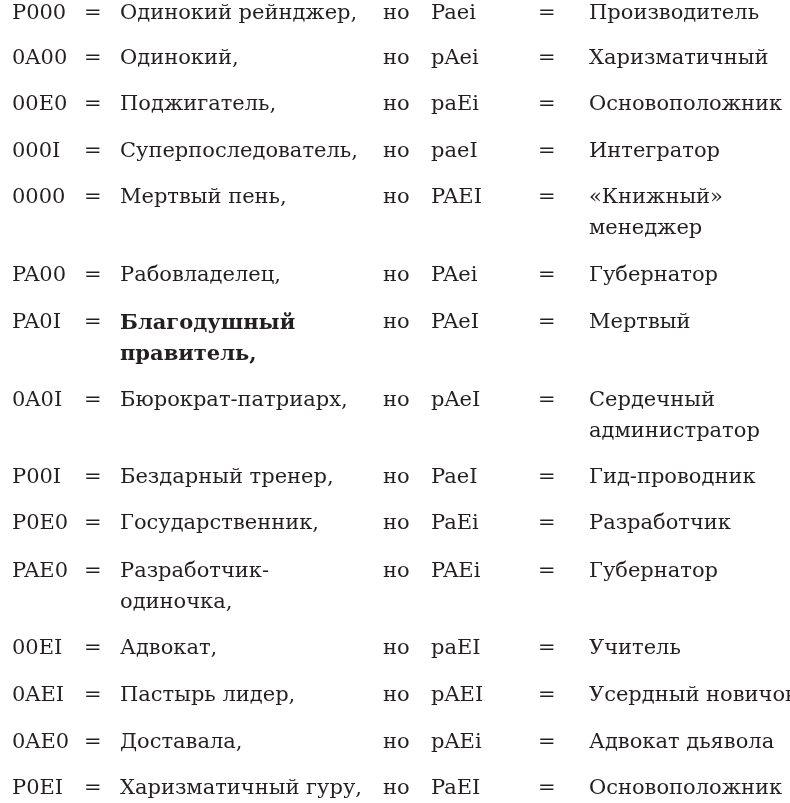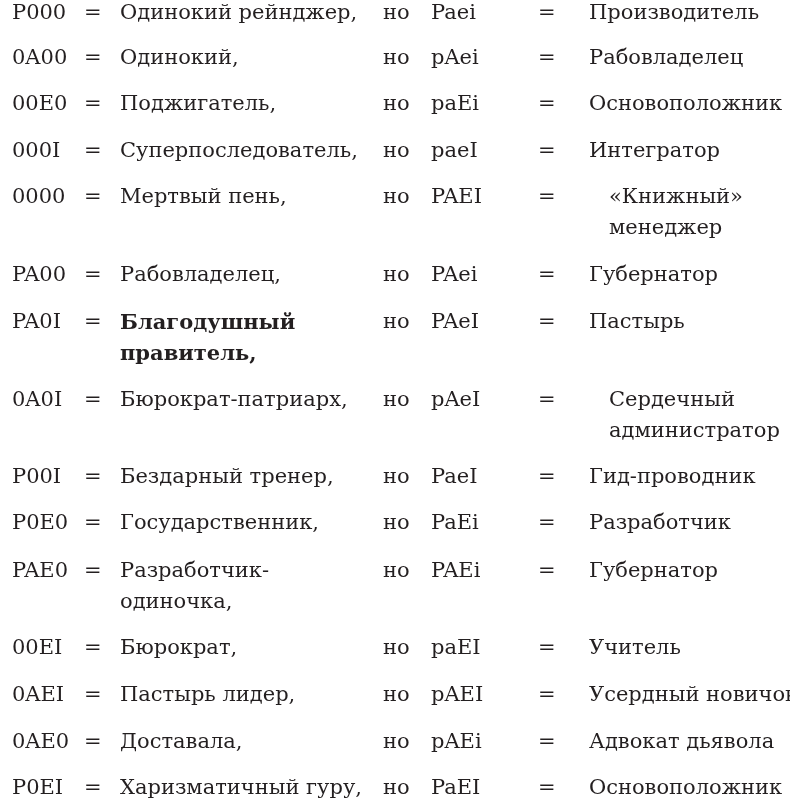--- a/index.html
+++ b/index.html
@@ -14,21 +14,21 @@
   .cell { position: absolute; top: 0; white-space: nowrap; }
   .c-code1 { left: 0; }
   .c-eq1 { left: 72px; }
   .c-name1 { left: 108px; }
   .c-but { left: 371px; }
   .c-code2 { left: 419px; }
   .c-eq2 { left: 526px; }
   .c-name2 { left: 577px; }
   .wrap { white-space: normal; }
   .c-name1.wrap { width: 250px; }
-  .c-name2.wrap { width: 210px; margin-left: 20px; }
+  .c-name2.wrap { width: 210px; }
 </style>
 </head>
 <body>
 
 <div class="page">
 
   <div class="row" style="top:-3px;">
     <span class="cell c-code1">P000</span>
     <span class="cell c-eq1">=</span>
     <span class="cell c-name1">Одинокий рейнджер,</span>
@@ -38,21 +38,21 @@
     <span class="cell c-name2">Производитель</span>
   </div>
 
   <div class="row" style="top:42px;">
     <span class="cell c-code1">0A00</span>
     <span class="cell c-eq1">=</span>
     <span class="cell c-name1">Одинокий,</span>
     <span class="cell c-but">но</span>
     <span class="cell c-code2">pAei</span>
     <span class="cell c-eq2">=</span>
-    <span class="cell c-name2">Рабовладелец</span>
+    <span class="cell c-name2">Харизматичный</span>
   </div>
 
   <div class="row" style="top:88px;">
     <span class="cell c-code1">00E0</span>
     <span class="cell c-eq1">=</span>
     <span class="cell c-name1">Поджигатель,</span>
     <span class="cell c-but">но</span>
     <span class="cell c-code2">paEi</span>
     <span class="cell c-eq2">=</span>
     <span class="cell c-name2">Основоположник</span>
@@ -88,21 +88,21 @@
     <span class="cell c-name2">Губернатор</span>
   </div>
 
   <div class="row" style="top:306px;">
     <span class="cell c-code1">PA0I</span>
     <span class="cell c-eq1">=</span>
     <span class="cell c-name1 wrap" style="width:180px;font-weight:bold;">Благодушный правитель,</span>
     <span class="cell c-but">но</span>
     <span class="cell c-code2">PAeI</span>
     <span class="cell c-eq2">=</span>
-    <span class="cell c-name2">Пастырь</span>
+    <span class="cell c-name2">Мертвый</span>
   </div>
 
   <div class="row" style="top:384px;">
     <span class="cell c-code1">0A0I</span>
     <span class="cell c-eq1">=</span>
     <span class="cell c-name1">Бюрократ-патриарх,</span>
     <span class="cell c-but">но</span>
     <span class="cell c-code2">pAeI</span>
     <span class="cell c-eq2">=</span>
     <span class="cell c-name2 wrap" style="width:190px;">Сердечный администратор</span>
@@ -134,21 +134,21 @@
     <span class="cell c-name1 wrap" style="width:180px;">Разработчик-одиночка,</span>
     <span class="cell c-but">но</span>
     <span class="cell c-code2">PAEi</span>
     <span class="cell c-eq2">=</span>
     <span class="cell c-name2">Губернатор</span>
   </div>
 
   <div class="row" style="top:632px;">
     <span class="cell c-code1">00EI</span>
     <span class="cell c-eq1">=</span>
-    <span class="cell c-name1">Бюрократ,</span>
+    <span class="cell c-name1">Адвокат,</span>
     <span class="cell c-but">но</span>
     <span class="cell c-code2">paEI</span>
     <span class="cell c-eq2">=</span>
     <span class="cell c-name2">Учитель</span>
   </div>
 
   <div class="row" style="top:679px;">
     <span class="cell c-code1">0AEI</span>
     <span class="cell c-eq1">=</span>
     <span class="cell c-name1">Пастырь лидер,</span>

